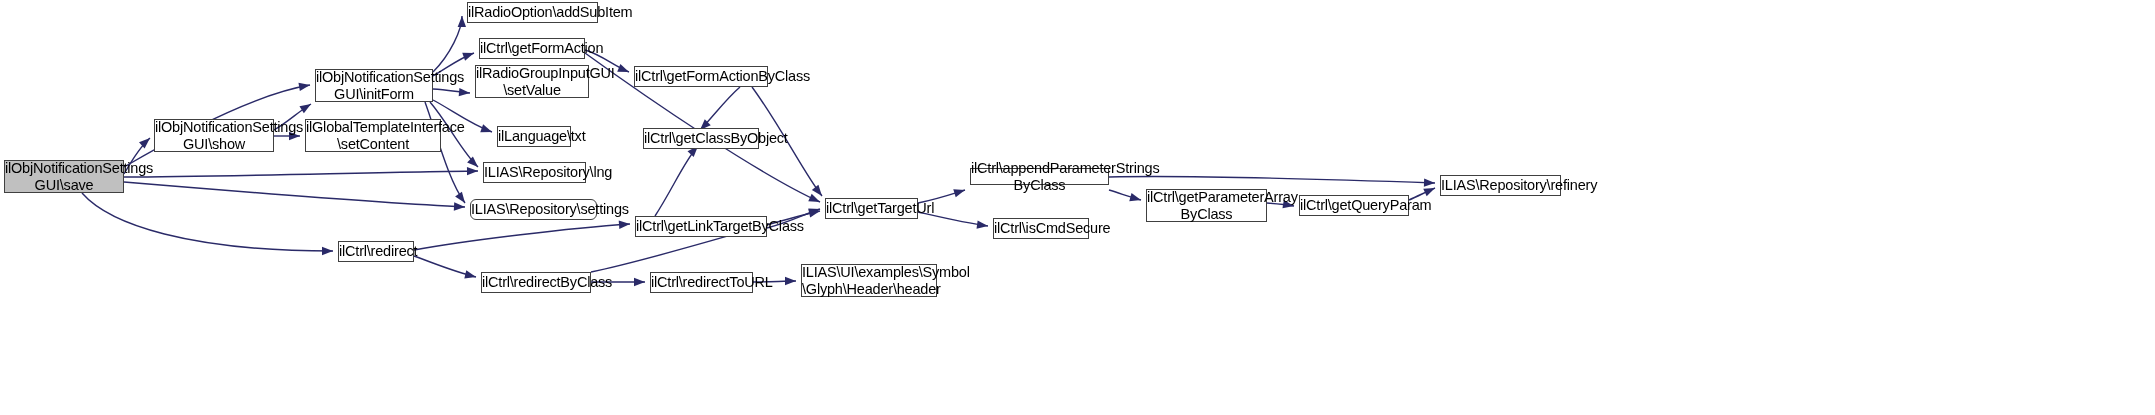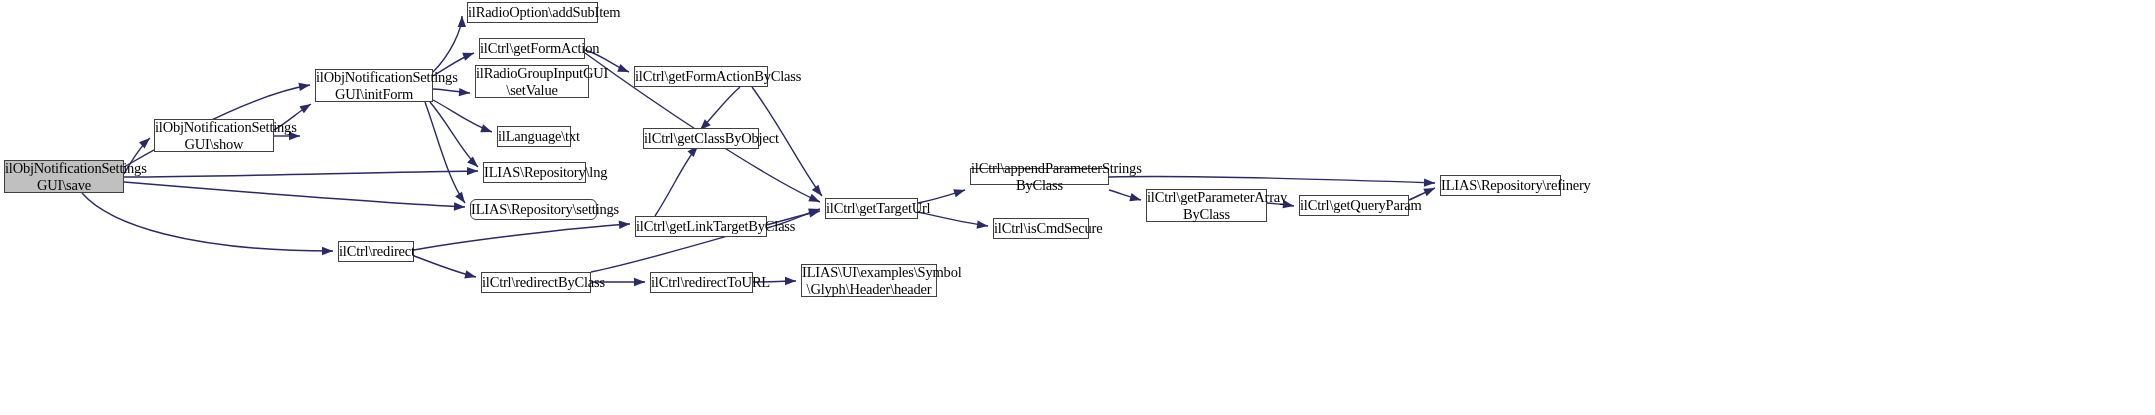--- a/index.html
+++ b/index.html
@@ -45,21 +45,20 @@
   }
   .node.highlight {
     background: #c0c0c0;
     border: 1px solid #404040;
   }
   .node-label {
     display: block;
     width: 100%;
     padding: 0 3px;
     white-space: pre-line;
-    font-family: Liberation Serif, serif;
   }
 </style>
 </head>
 <body>
 
 <div id="graph-root" style="width: 2155px; height: 415px; background: rgb(255, 255, 255);">
   <svg id="edge-layer" viewBox="0 0 2155 415" xmlns="http://www.w3.org/2000/svg">
       <g>
         <path d="M124,167 C170,140 250,95 310,85" fill="none" stroke="#2a2a68" stroke-width="1.4"></path>
         <polygon points="0,0 -11,-4.2 -11,4.2" fill="#2a2a68" transform="translate(310,85) rotate(-9.601739525038555)"></polygon>
@@ -180,20 +179,22 @@
         <path d="M1409,200 C1418,196 1426,192 1435,188" fill="none" stroke="#2a2a68" stroke-width="1.4"></path>
         <polygon points="0,0 -11,-4.2 -11,4.2" fill="#2a2a68" transform="translate(1435,188) rotate(-24.10496470675027)"></polygon>
       </g>
     </svg>
 <div class="node highlight" style="left: 4px; top: 160px; width: 120px; height: 33px; border-color: rgb(64, 64, 64); background: rgb(192, 192, 192);"><span class="node-label">ilObjNotificationSettings
 GUI\save</span></div>
     <div class="node" style="left: 154px; top: 119px; width: 120px; height: 33px; border-color: rgb(64, 64, 64);"><span class="node-label">ilObjNotificationSettings
 GUI\show</span></div>
     <div class="node" style="left: 315px; top: 69px; width: 118px; height: 33px; border-color: rgb(64, 64, 64);"><span class="node-label">ilObjNotificationSettings
 GUI\initForm</span></div>
+    <div class="node" style="left: 305px; top: 119px; width: 136px; height: 33px; border-color: rgb(64, 64, 64);"><span class="node-label">ilGlobalTemplateInterface
+\setContent</span></div>
     <div class="node" style="left: 467px; top: 2px; width: 131px; height: 21px; border-color: rgb(64, 64, 64);"><span class="node-label">ilRadioOption\addSubItem</span></div>
     <div class="node" style="left: 479px; top: 38px; width: 106px; height: 21px; border-color: rgb(64, 64, 64);"><span class="node-label">ilCtrl\getFormAction</span></div>
     <div class="node" style="left: 475px; top: 65px; width: 114px; height: 33px; border-color: rgb(64, 64, 64);"><span class="node-label">ilRadioGroupInputGUI
 \setValue</span></div>
     <div class="node" style="left: 497px; top: 126px; width: 74px; height: 21px; border-color: rgb(64, 64, 64);"><span class="node-label">ilLanguage\txt</span></div>
     <div class="node" style="left: 483px; top: 162px; width: 103px; height: 21px; border-color: rgb(64, 64, 64);"><span class="node-label">ILIAS\Repository\lng</span></div>
     <div class="node" style="left: 470px; top: 199px; width: 127px; height: 21px; border-color: rgb(64, 64, 64); border-radius: 6px;"><span class="node-label">ILIAS\Repository\settings</span></div>
     <div class="node" style="left: 634px; top: 66px; width: 134px; height: 21px; border-color: rgb(64, 64, 64);"><span class="node-label">ilCtrl\getFormActionByClass</span></div>
     <div class="node" style="left: 643px; top: 128px; width: 116px; height: 21px; border-color: rgb(64, 64, 64);"><span class="node-label">ilCtrl\getClassByObject</span></div>
     <div class="node" style="left: 635px; top: 216px; width: 132px; height: 21px; border-color: rgb(64, 64, 64);"><span class="node-label">ilCtrl\getLinkTargetByClass</span></div>

